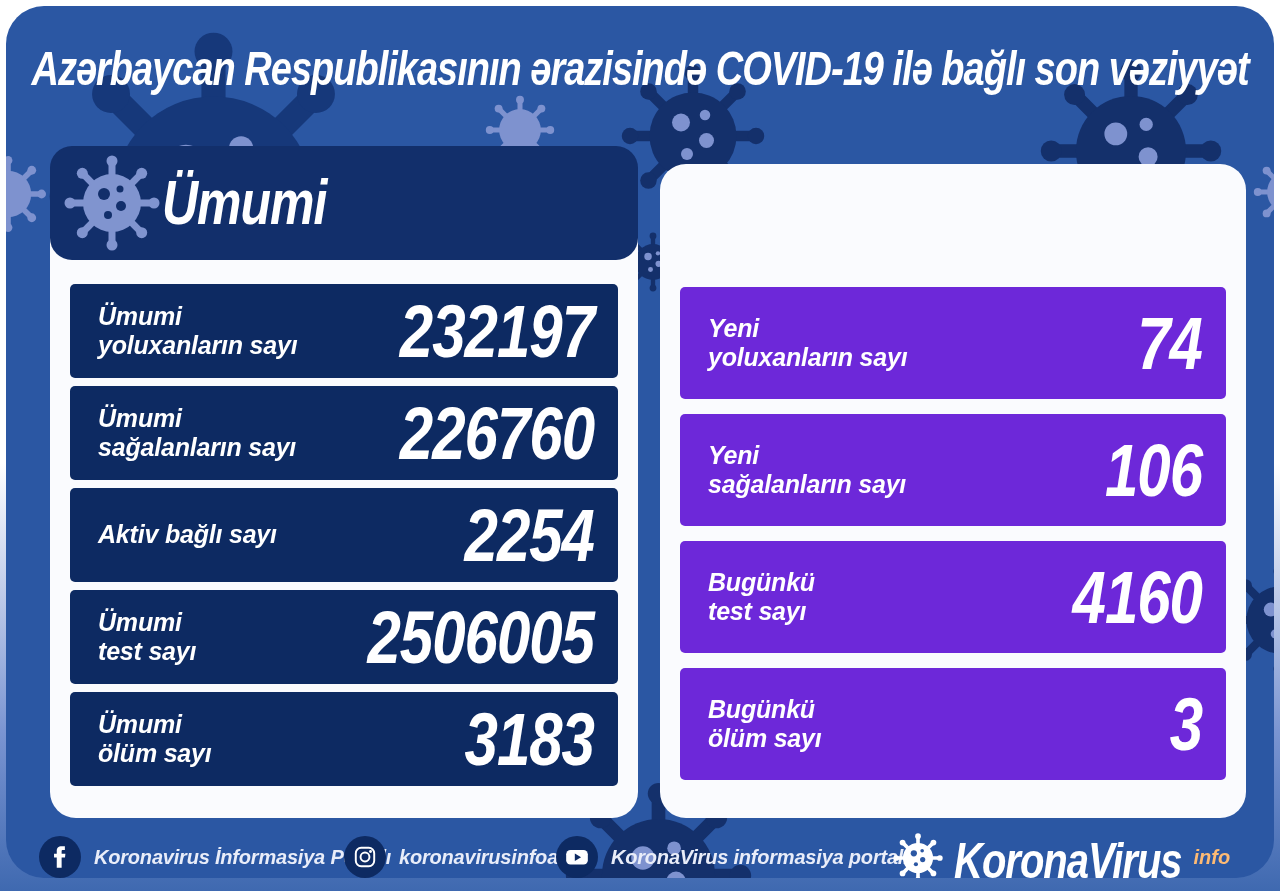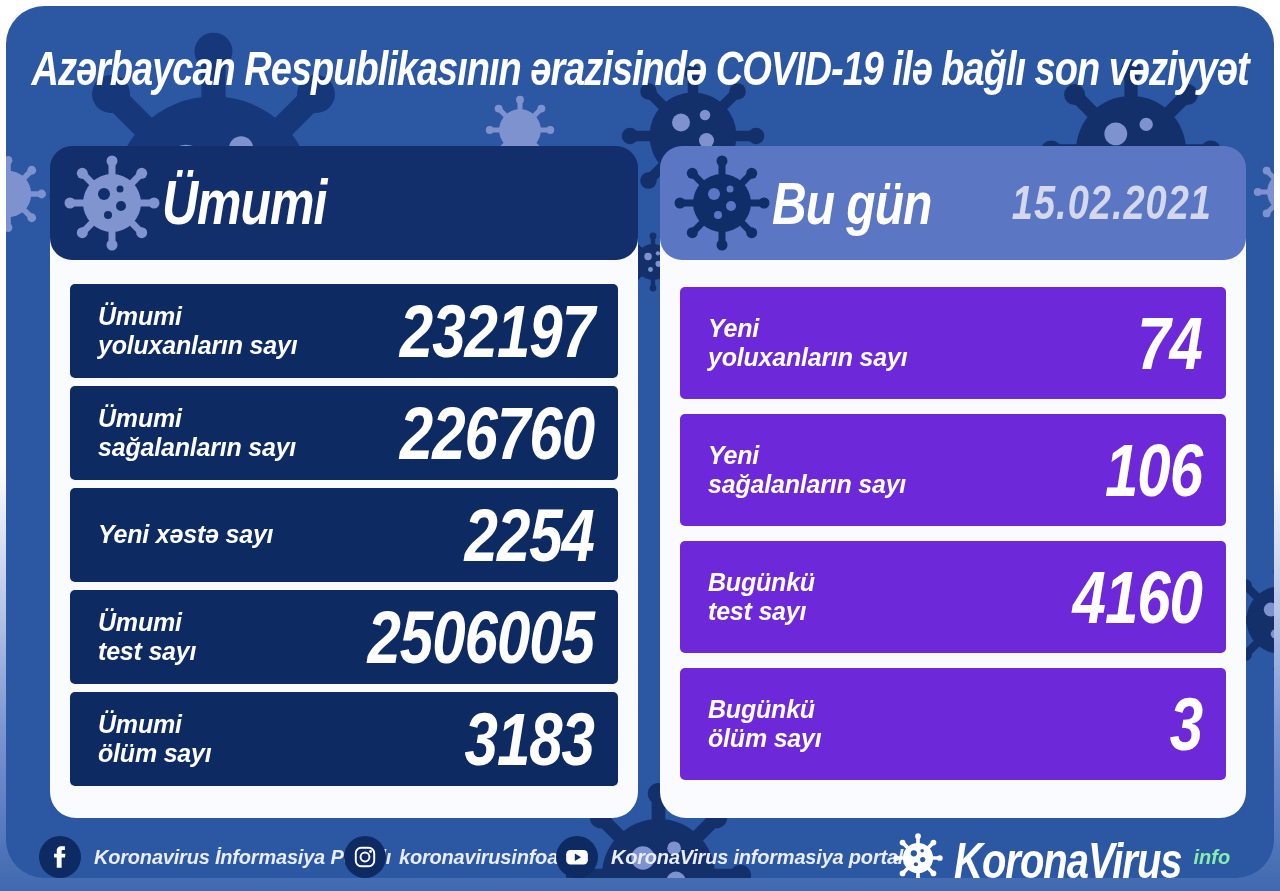--- a/index.html
+++ b/index.html
@@ -32,21 +32,21 @@
               letter-spacing:-0.2px; white-space:pre-line; }
   .row-value{ color:#ffffff; font-size:60px; font-weight:800; letter-spacing:-1px; }
   .social{ position:absolute; z-index:4; top:829px; height:44px; display:flex; align-items:center; gap:13px; }
   .social-circle{ width:42px; height:42px; border-radius:50%; background:#0d2a62;
                   display:flex; align-items:center; justify-content:center; flex:0 0 auto; }
   .social-label{ color:#e9edf9; font-size:20px; font-weight:600; letter-spacing:-0.2px; white-space:nowrap; }
   .logo{ position:absolute; z-index:4; left:886px; top:824px; height:54px;
          display:flex; align-items:flex-end; gap:10px; }
   .logo-virus{ width:52px; height:52px; }
   .logo-text{ color:#ffffff; font-size:40px; font-weight:800; letter-spacing:-1px; }
-  .logo-sup{ color:#86efac; font-size:20px; font-weight:700; position:relative; top:-15px; margin-left:2px; }
+  .logo-sup{ color:#fdba74; font-size:20px; font-weight:700; position:relative; top:-15px; margin-left:2px; }
 </style>
 </head>
 <body>
 
 <svg width="0" height="0" style="position:absolute" aria-hidden="true">
   <symbol id="virus" viewBox="0 0 100 100">
     <g stroke="currentColor" stroke-width="7" stroke-linecap="round">
       <line x1="76" y1="50" x2="89" y2="50"></line>
         <line x1="68.4" y1="68.4" x2="77.6" y2="77.6"></line>
       <line x1="50" y1="76" x2="50" y2="89"></line>
@@ -113,40 +113,33 @@
     <div class="panel right"></div>
 
     <div class="panel-hdr left">
       <svg class="hdr-virus" style="color:#8094cf;--spot:#122f6b">
           <use href="#virus"></use>
         </svg>
       <span class="hdr-title sy">Ümumi</span>
       <span></span>
     </div>
 
-    <div class="panel-hdr right">
-      <svg class="hdr-virus" style="color:#0f2d66;--spot:#5b76c2">
-          <use href="#virus"></use>
-        </svg>
-      <span class="hdr-title sy" style="font-size:48px">Bu gün</span>
-      <span class="hdr-date sy">15.02.2021</span>
-    </div>
 
     <div class="row navy" style="top:278px">
       <div class="row-label">Ümumi
 yoluxanların sayı</div>
       <div class="row-value sy">232197</div>
     </div>
     <div class="row navy" style="top:380px">
       <div class="row-label">Ümumi
 sağalanların sayı</div>
       <div class="row-value sy">226760</div>
     </div>
     <div class="row navy" style="top:482px">
-      <div class="row-label">Yeni xəstə sayı</div>
+      <div class="row-label">Aktiv bağlı sayı</div>
       <div class="row-value sy">2254</div>
     </div>
     <div class="row navy" style="top:584px">
       <div class="row-label">Ümumi
 test sayı</div>
       <div class="row-value sy">2506005</div>
     </div>
     <div class="row navy" style="top:686px">
       <div class="row-label">Ümumi
 ölüm sayı</div>

